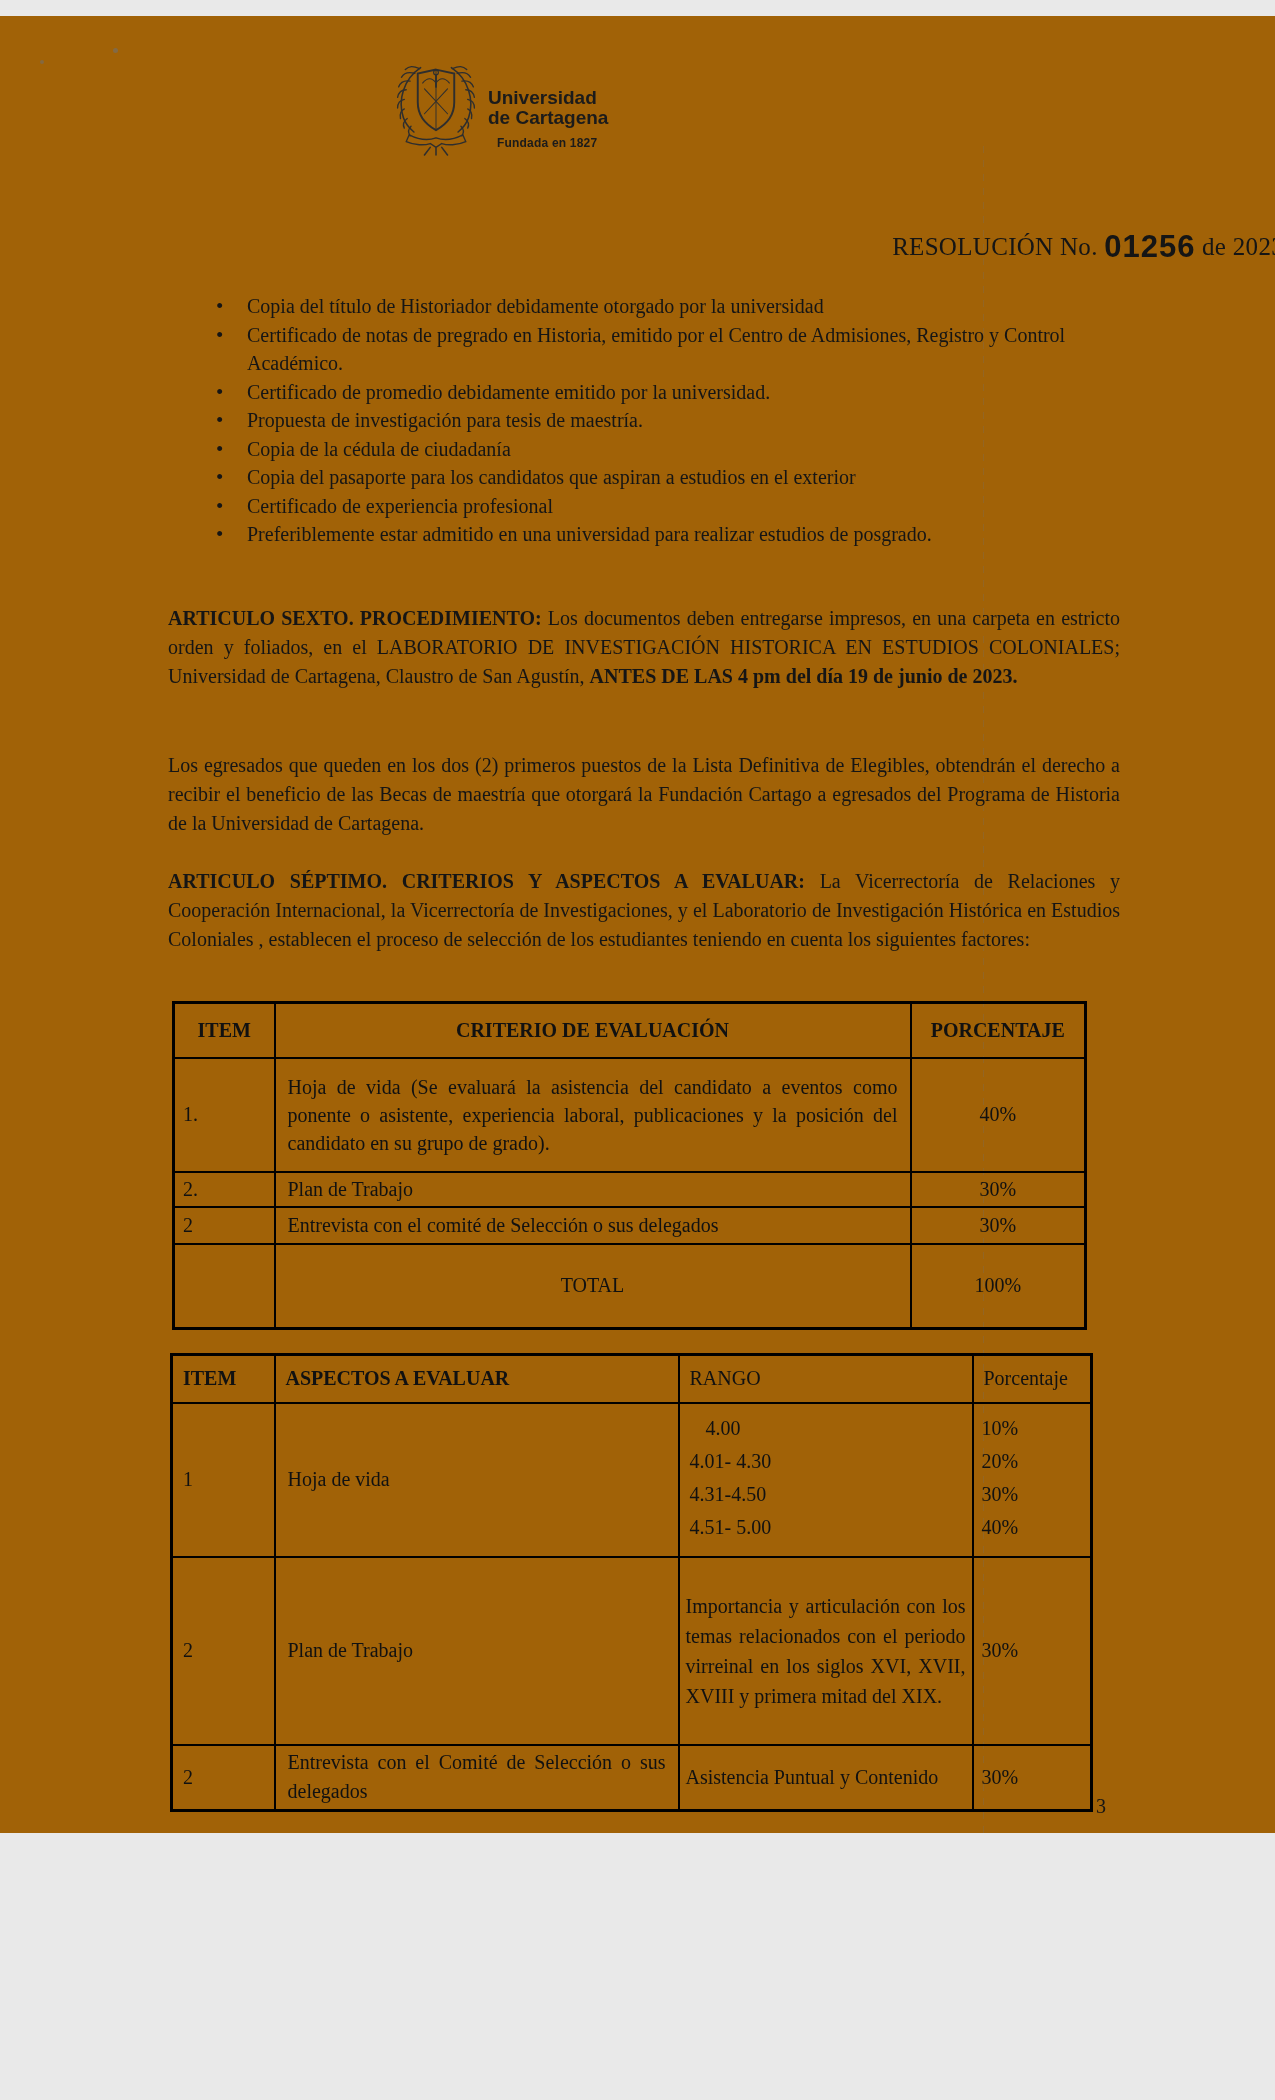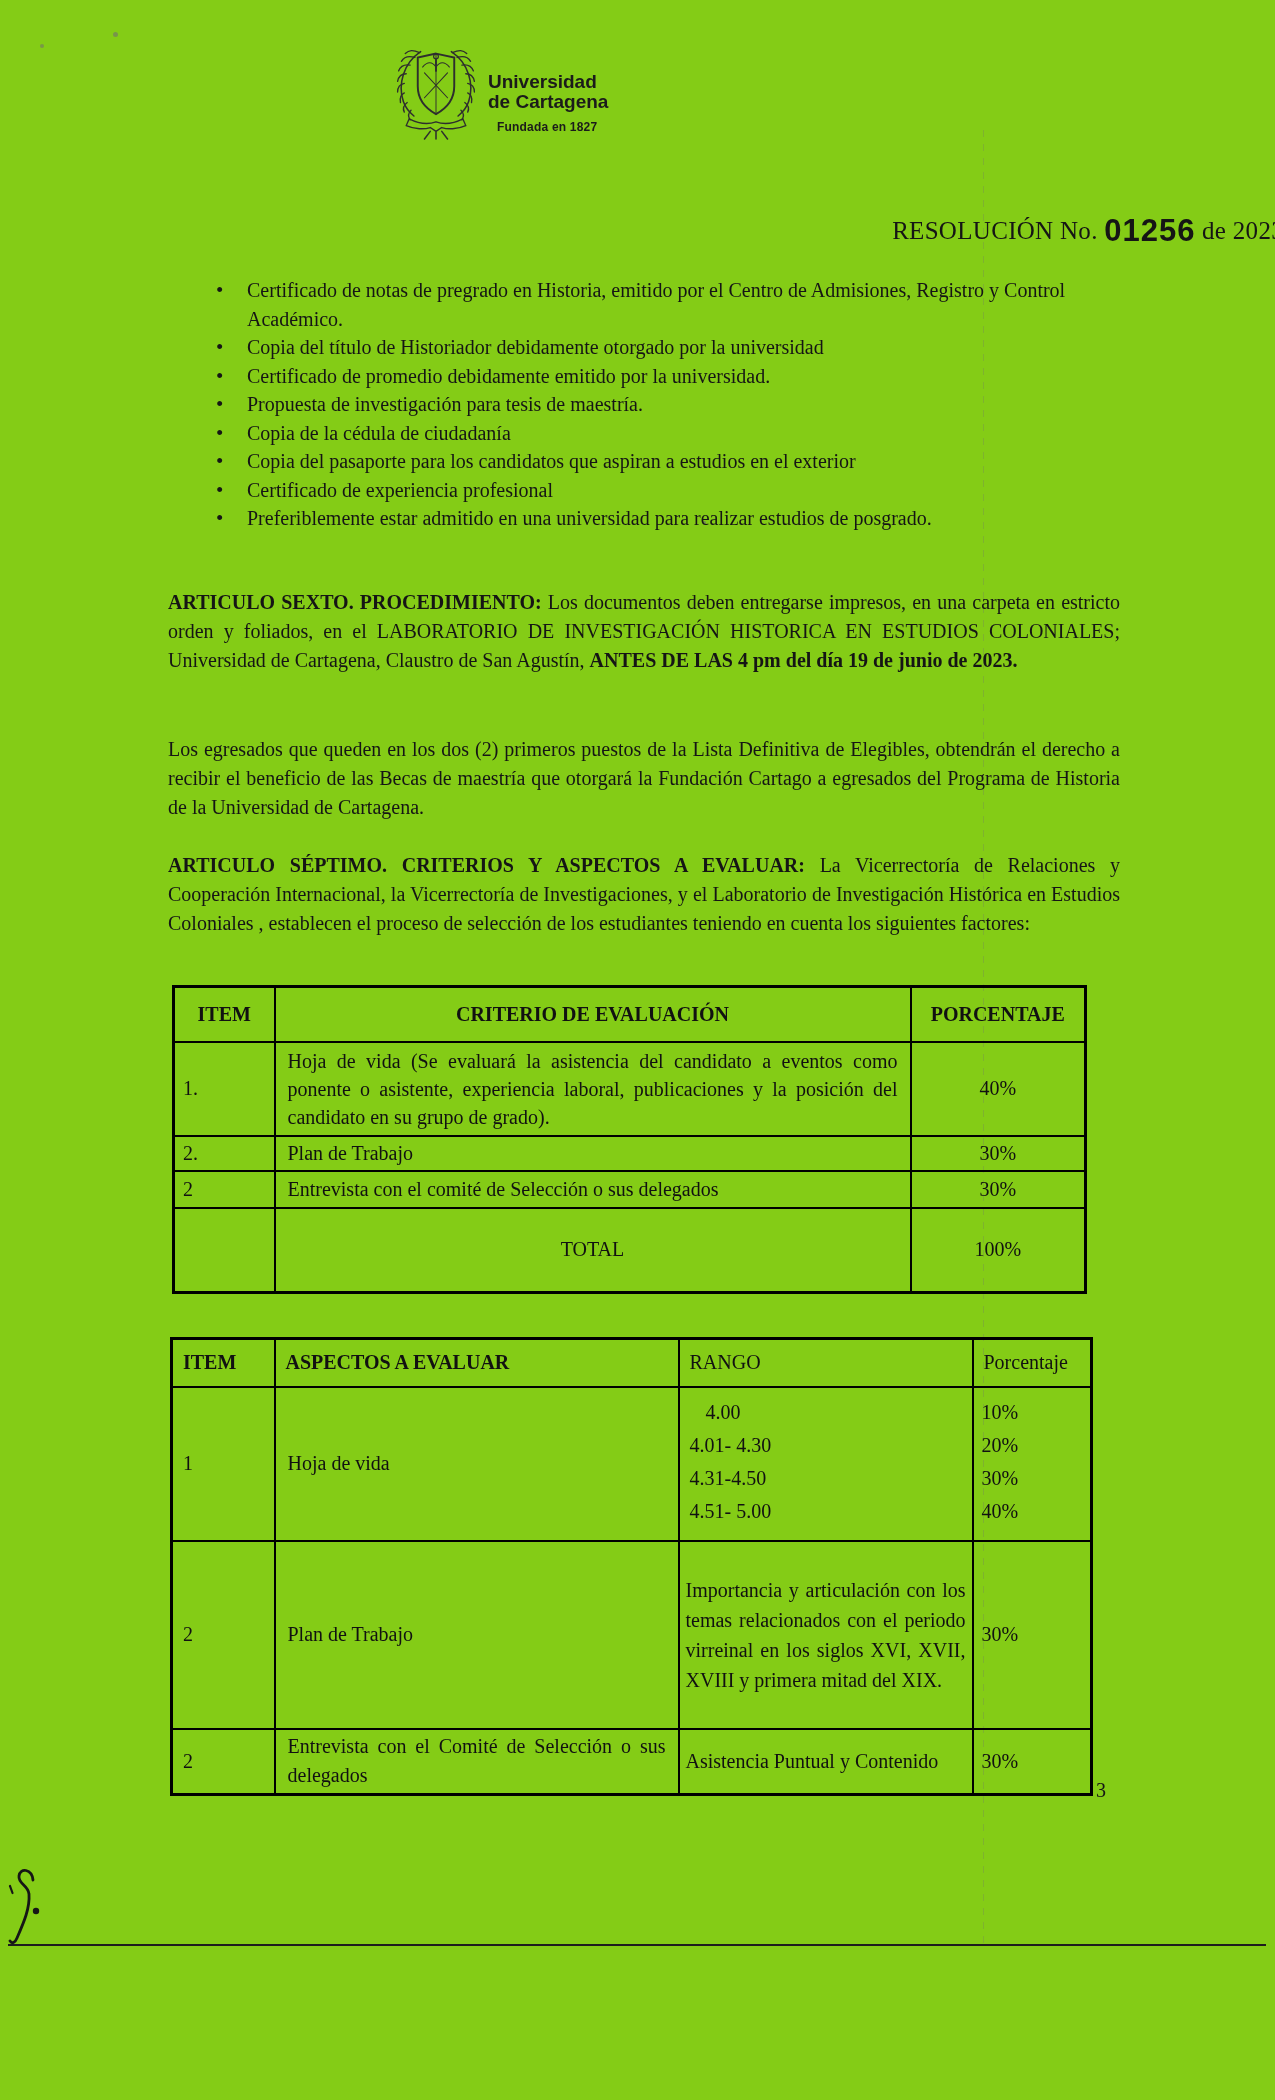--- a/index.html
+++ b/index.html
@@ -1,16 +1,16 @@
 <!DOCTYPE html>
 <html><head>
 <meta charset="utf-8">
 <style>
   html,body{margin:0;padding:0;background:#e9e9e9;}
-  .page{position:relative;width:1275px;height:2100px;background:#84cc16;margin:0 auto;
+  .page{position:relative;width:1275px;height:1817px;background:#a16207;margin:16px auto;
         font-family:"Liberation Serif", serif;color:#151515;overflow:hidden;}
 
   
   .speck{position:absolute;border-radius:50%;background:#6f6f6f;}
   .v-artifact{position:absolute;left:983px;top:130px;width:1px;height:1815px;
     background:repeating-linear-gradient(to bottom, rgba(110,110,110,.28) 0 7px, rgba(110,110,110,0) 7px 14px);}
   .fold-line{position:absolute;left:8px;top:1944px;width:1258px;height:2px;background:#1d1d1d;}
 
   
   .logo{position:absolute;top:42px;left:388px;width:300px;height:100px;}
@@ -41,21 +41,21 @@
 
   
   table{border-collapse:collapse;table-layout:fixed;font-size:20px;color:#111;}
   td,th{border:2px solid #000;overflow:hidden;}
   .tbl{position:absolute;border:3px solid #000;}
   #criteria-table{left:172px;top:985px;width:912px;}
   #aspects-table{left:170px;top:1337px;width:920px;}
 
   #criteria-table th{font-size:20px;text-align:center;padding:0 6px;}
   .c-item{text-align:left;vertical-align:middle;padding:0 8px;}
-  .c-crit{text-align:justify;vertical-align:middle;padding:4px 12px;line-height:28px;}
+  .c-crit{text-align:justify;vertical-align:middle;padding:14px 12px;line-height:28px;}
   .c-crit-plain{text-align:left;vertical-align:middle;padding:0 12px;}
   .c-pct{text-align:center;vertical-align:middle;padding:0 4px;}
   .c-total{text-align:center;vertical-align:middle;}
 
   #aspects-table th{text-align:left;padding:0 10px;font-size:20px;}
   th.light{font-weight:normal;}
   .a-item{text-align:left;vertical-align:middle;padding:0 10px;}
   .a-asp{text-align:left;vertical-align:middle;padding:0 12px;line-height:29px;}
   .a-asp-just{text-align:justify;}
   .rango-stack{padding:8px 10px 12px 10px;vertical-align:top;}
@@ -101,22 +101,22 @@
     <div class="logo-text">
       <div>Universidad</div>
       <div>de Cartagena</div>
       <div class="founded">Fundada en 1827</div>
     </div>
   </div>
 
   <div class="title"><span>RESOLUCIÓN No. </span><span class="res-number">01256</span><span> de 2023</span></div>
 
   <ul class="reqs">
+    <li><span>Copia del título de Historiador debidamente otorgado por la universidad</span></li>
     <li><span>Certificado de notas de pregrado en Historia, emitido por el Centro de Admisiones, Registro y Control Académico.</span></li>
-    <li><span>Copia del título de Historiador debidamente otorgado por la universidad</span></li>
     <li><span>Certificado de promedio debidamente emitido por la universidad.</span></li>
     <li><span>Propuesta de investigación para tesis de maestría.</span></li>
     <li><span>Copia de la cédula de ciudadanía</span></li>
     <li><span>Copia del pasaporte para los candidatos que aspiran a estudios en el exterior</span></li>
     <li><span>Certificado de experiencia profesional</span></li>
     <li><span>Preferiblemente estar admitido en una universidad para realizar estudios de posgrado.</span></li>
   </ul>
 
   <p class="para p-sexto"><b>ARTICULO SEXTO. PROCEDIMIENTO: </b><span>Los documentos deben entregarse impresos, en una carpeta en estricto orden y foliados, en el LABORATORIO DE INVESTIGACIÓN HISTORICA EN ESTUDIOS COLONIALES; Universidad de Cartagena, Claustro de San Agustín, </span><b>ANTES DE LAS 4 pm del día 19 de junio de 2023.</b></p>
 

